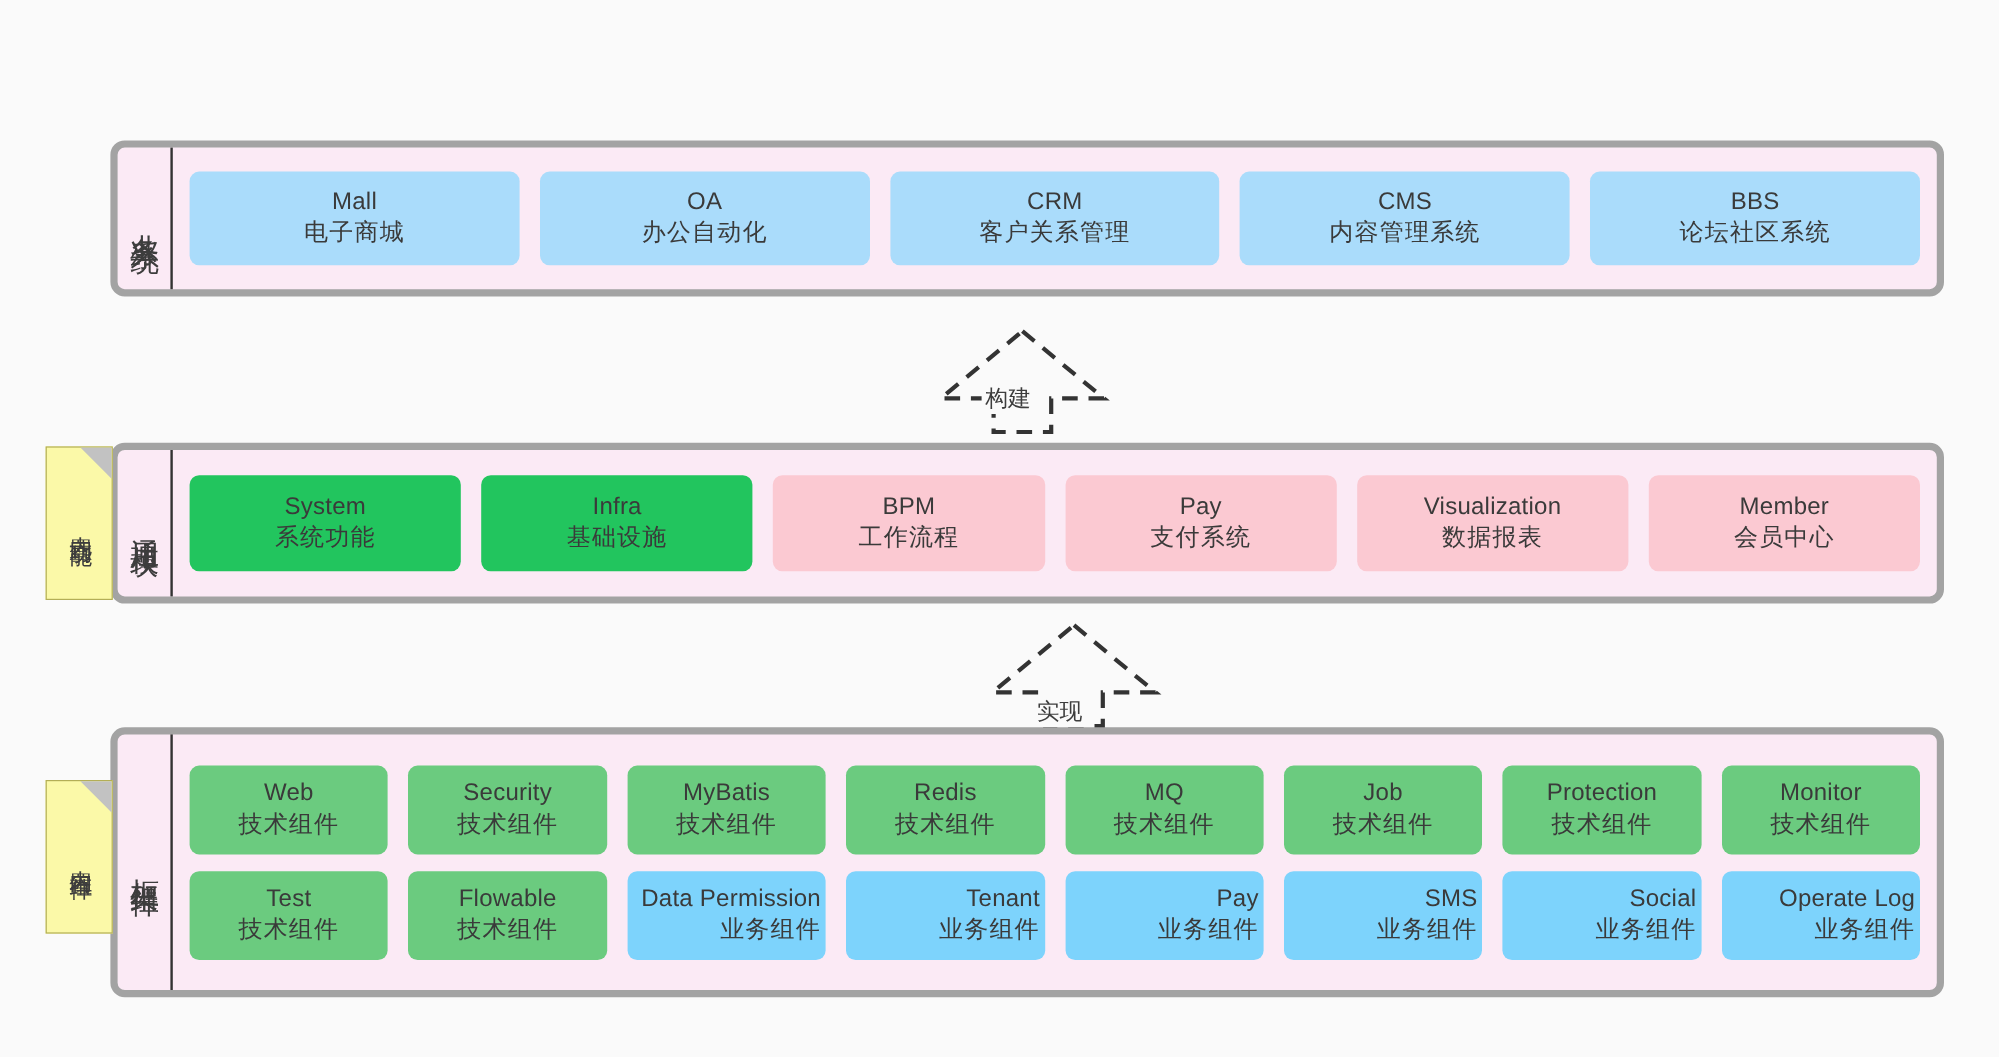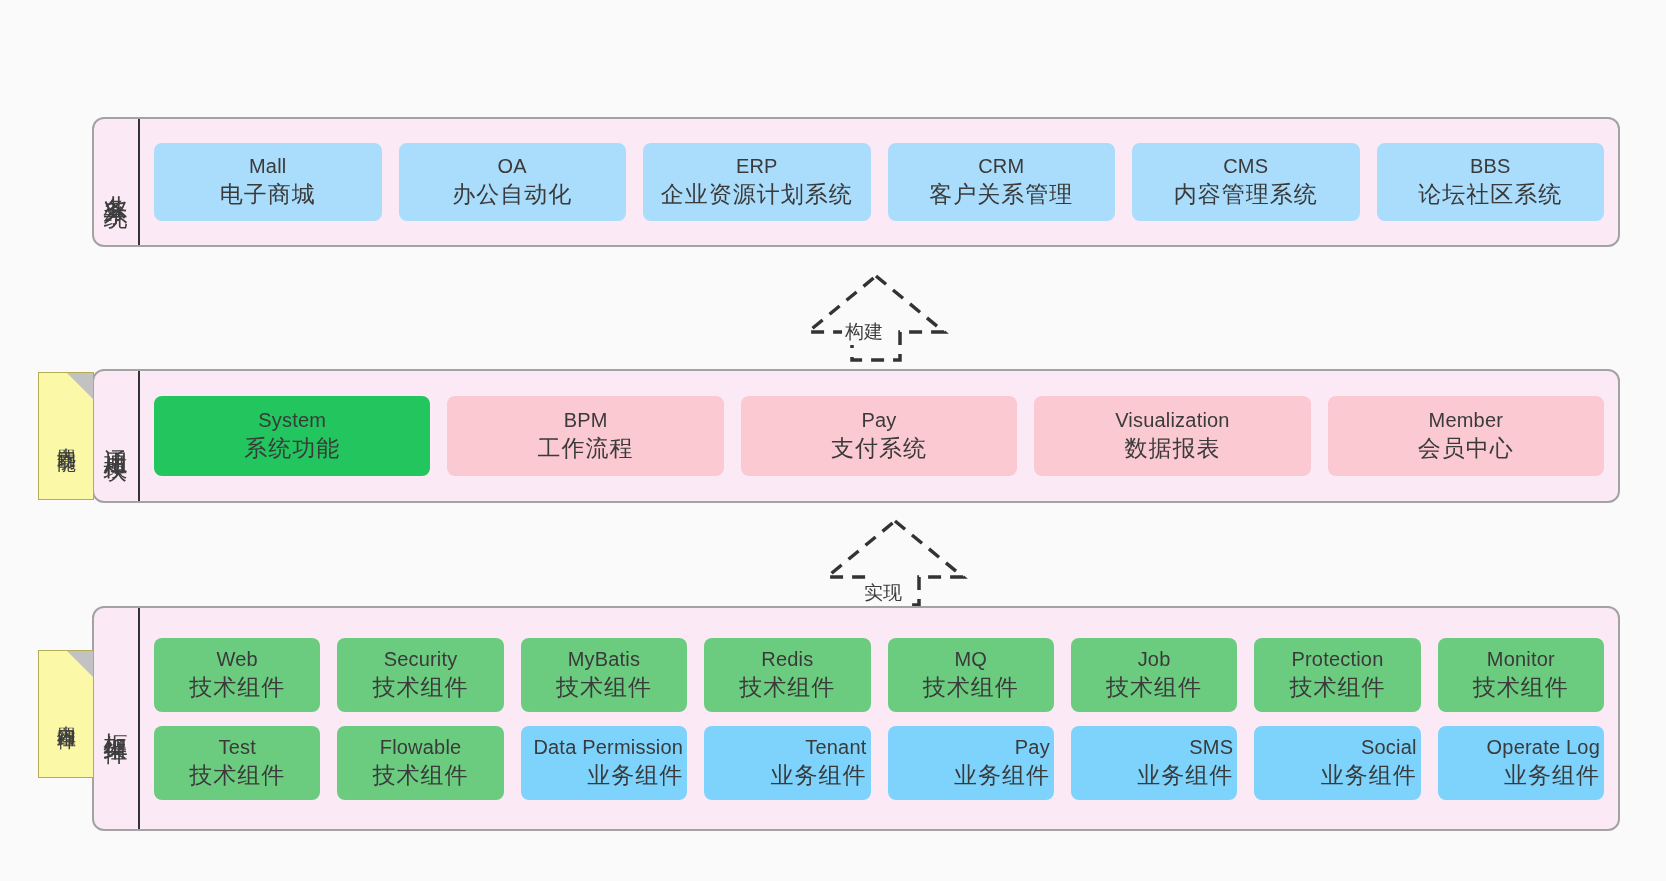--- a/index.html
+++ b/index.html
@@ -17,21 +17,21 @@
   }
   .canvas {
     position: absolute;
     inset: 0;
   }
 
   
   .band {
     position: absolute;
     background: #fbeaf5;
-    border: 2px solid #a3a3a3;
+    border: 6px solid #a3a3a3;
     border-radius: 12px;
     box-sizing: border-box;
     display: flex;
     align-items: stretch;
   }
 
   
   .band-title {
     flex: 0 0 auto;
     width: 46px;
@@ -78,21 +78,21 @@
     box-sizing: border-box;
     padding: 6px 4px;
     color: #3a3a3a;
     user-select: none;
   }
   .node .en {
     font-size: 20px;
     letter-spacing: 0.2px;
   }
   .node .cn {
-    font-size: 23px;
+    font-size: 20px;
     letter-spacing: 1px;
   }
 
   .c-blue        { background: #aadcfb; }
   .c-red         { background: #22c55e; }
   .c-pink        { background: #fbc9d2; }
   .c-green       { background: #6bcb7f; }
   .c-greenlight  { background: #7dd3fc; align-items: flex-end; }
 
   
@@ -156,54 +156,54 @@
       <div class="row">
         <div class="node c-blue">
           <span class="en">Mall</span>
           <span class="cn">电子商城</span>
         </div>
         <div class="node c-blue">
           <span class="en">OA</span>
           <span class="cn">办公自动化</span>
         </div>
         <div class="node c-blue">
-          <span class="en">ERP</span>
-          <span class="cn">企业资源计划系统</span>
-        </div>
-        <div class="node c-blue">
           <span class="en">CRM</span>
           <span class="cn">客户关系管理</span>
         </div>
         <div class="node c-blue">
           <span class="en">CMS</span>
           <span class="cn">内容管理系统</span>
         </div>
         <div class="node c-blue">
           <span class="en">BBS</span>
           <span class="cn">论坛社区系统</span>
         </div>
       </div>
     </div>
   </div>
 
-  <div class="garrow" style="left:796px; top:272px;">
+  <div class="garrow" style="left:772px; top:272px;">
     <svg width="160" height="90" viewBox="0 0 160 90">
       <path d="M 80 4 L 148 60 L 104 60 L 104 88 L 56 88 L 56 60 L 12 60 Z" fill="none" stroke="#333333" stroke-width="3.5" stroke-dasharray="13 9" stroke-linejoin="miter"></path>
     </svg>
     <span class="garrow-label" style="left:46px; top:47px;">构建</span>
   </div>
 
   <div class="band band-mod" style="left:92px; top:369px; width:1528px; height:134px;">
     <div class="band-title">通用模块</div>
     <div class="band-body">
       <div class="row">
         <div class="node c-red">
           <span class="en">System</span>
           <span class="cn">系统功能</span>
         </div>
+        <div class="node c-red">
+          <span class="en">Infra</span>
+          <span class="cn">基础设施</span>
+        </div>
         <div class="node c-pink">
           <span class="en">BPM</span>
           <span class="cn">工作流程</span>
         </div>
         <div class="node c-pink">
           <span class="en">Pay</span>
           <span class="cn">支付系统</span>
         </div>
         <div class="node c-pink">
           <span class="en">Visualization</span>

